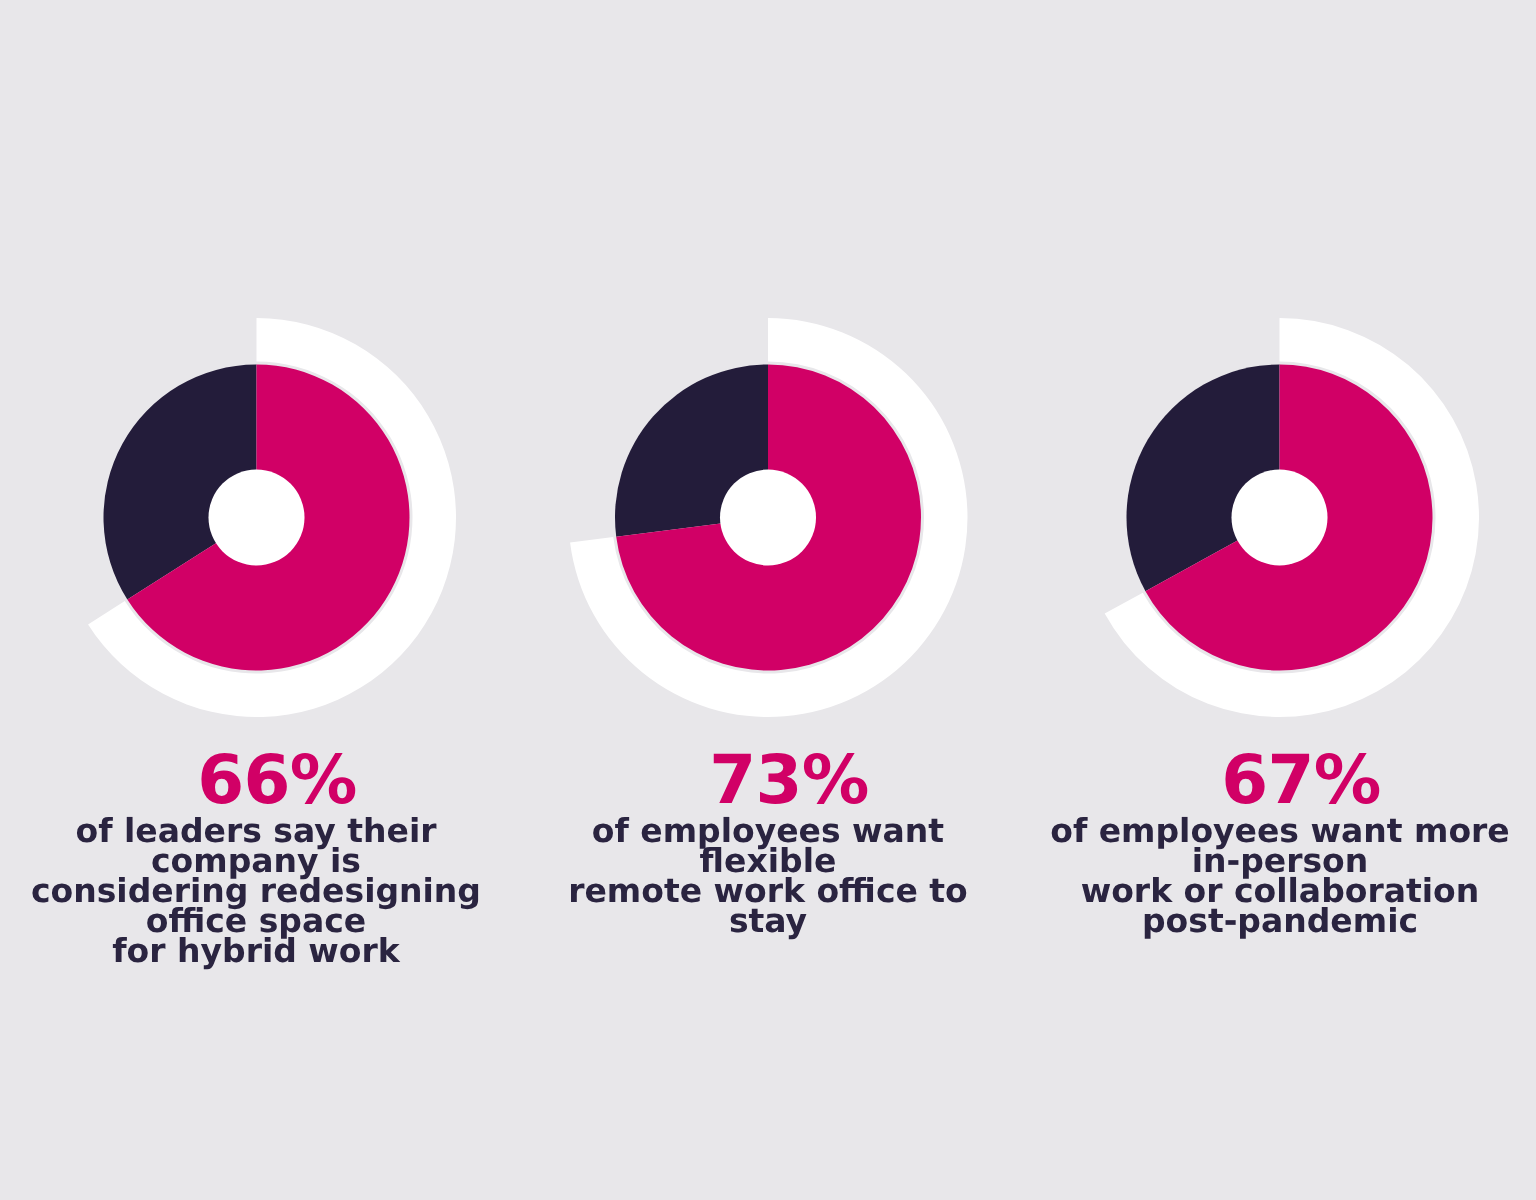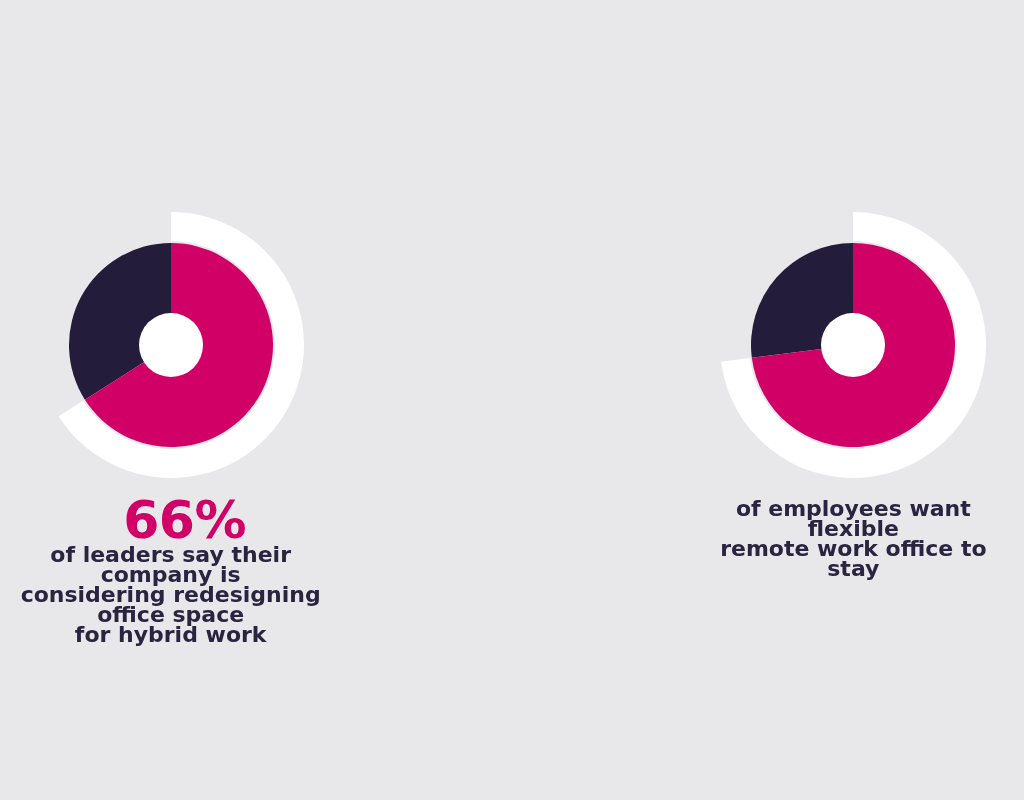--- a/index.html
+++ b/index.html
@@ -57,21 +57,21 @@
   .stat-caption {
     position: absolute;
     top: 497px;
     left: 0;
     width: 100%;
     text-align: center;
   }
   .stat-value {
     display: block;
     color: #d10066;
-    font-size: 52px;
+    font-size: 45px;
     font-weight: 700;
     line-height: 46px;
     letter-spacing: -0.5px;
     font-family: "DejaVu Sans", sans-serif;
     margin-left: 28px;
   }
   .stat-desc {
     display: block;
     color: #2a2440;
     font-size: 22px;
@@ -112,20 +112,38 @@
         <svg class="donut-svg" viewBox="0 0 280 280">
           <g>
               <path d="M 140 140 L 38.80430046592326 152.78398982355907 A 102 102 0 0 1 139.99999999999997 38 Z" fill="#231c3a"></path>
               <path d="M 140 140 L 140 38 A 102 102 0 1 1 38.80430046592326 152.78398982355907 Z" fill="#d10066"></path>
               <circle cx="140" cy="140" r="32" fill="#ffffff"></circle>
               <path d="M 140 7 A 133 133 0 1 1 8.048744725174458 156.6693200640525 L 36.82007106329431 153.03465629068768 A 104 104 0 1 0 140 36 Z" fill="#ffffff"></path>
             </g>
         </svg>
       </div>
       <div class="stat-caption">
+        <span class="stat-value">73%</span>
         <span class="stat-desc">of employees want flexible
 remote work office to stay</span>
       </div>
     </div>
 
+    <div class="stat-block">
+      <div class="donut-wrap">
+        <svg class="donut-svg" viewBox="0 0 280 280">
+          <g>
+              <path d="M 140 140 L 50.61671863552591 189.13887475837495 A 102 102 0 0 1 139.99999999999997 38 Z" fill="#231c3a"></path>
+              <path d="M 140 140 L 140 38 A 102 102 0 1 1 50.61671863552591 189.13887475837495 Z" fill="#d10066"></path>
+              <circle cx="140" cy="140" r="32" fill="#ffffff"></circle>
+              <path d="M 140 7 A 133 133 0 1 1 23.45121155416615 204.07323865552814 L 48.86410527543819 190.10238210657837 A 104 104 0 1 0 140 36 Z" fill="#ffffff"></path>
+            </g>
+        </svg>
+      </div>
+      <div class="stat-caption">
+        <span class="stat-value">67%</span>
+        <span class="stat-desc">of employees want more in-person
+work or collaboration post-pandemic</span>
+      </div>
+    </div>
 
   </div>
 </div>
 
 </body></html>

